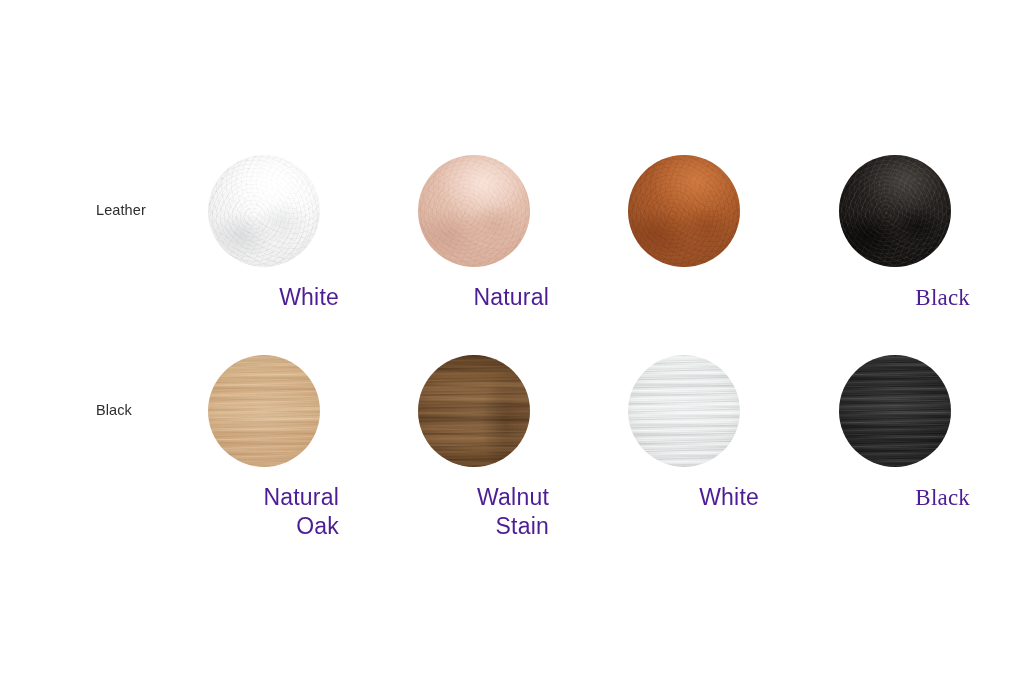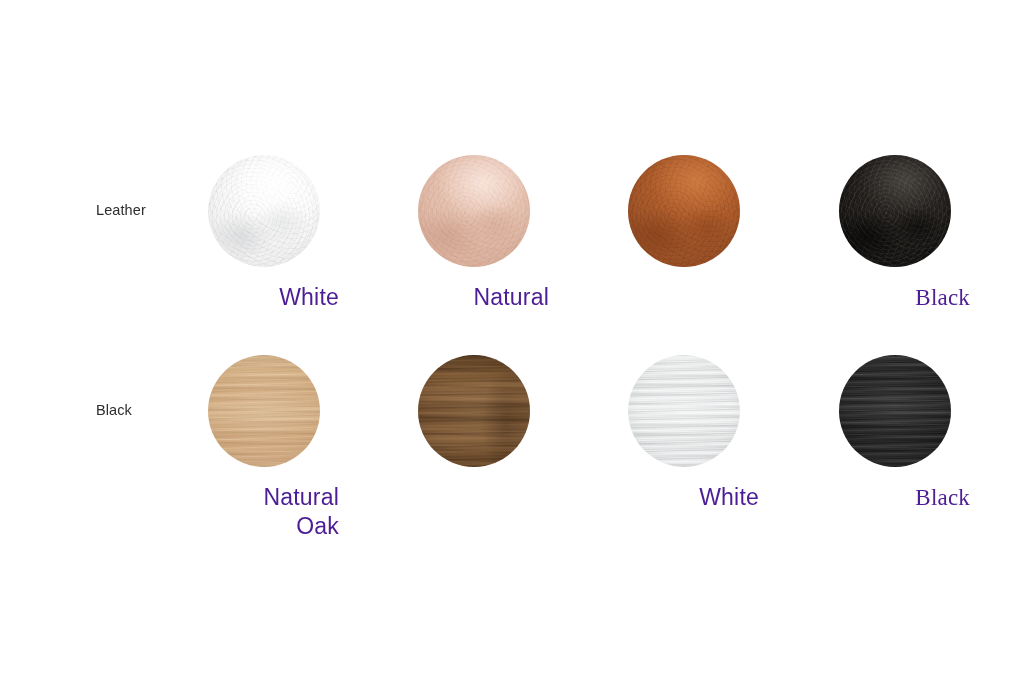--- a/index.html
+++ b/index.html
@@ -303,20 +303,22 @@
       </div>
       <div class="swatch-label">Natural
 Oak</div>
     </div>
 
     <div class="swatch-cell col-2">
       <div class="swatch mat-wood-walnut">
         <div class="grain"></div>
         <div class="sheen"></div>
       </div>
+      <div class="swatch-label">Walnut
+Stain</div>
     </div>
 
     <div class="swatch-cell col-3">
       <div class="swatch mat-wood-white">
         <div class="grain"></div>
         <div class="sheen"></div>
       </div>
       <div class="swatch-label">White</div>
     </div>
 

